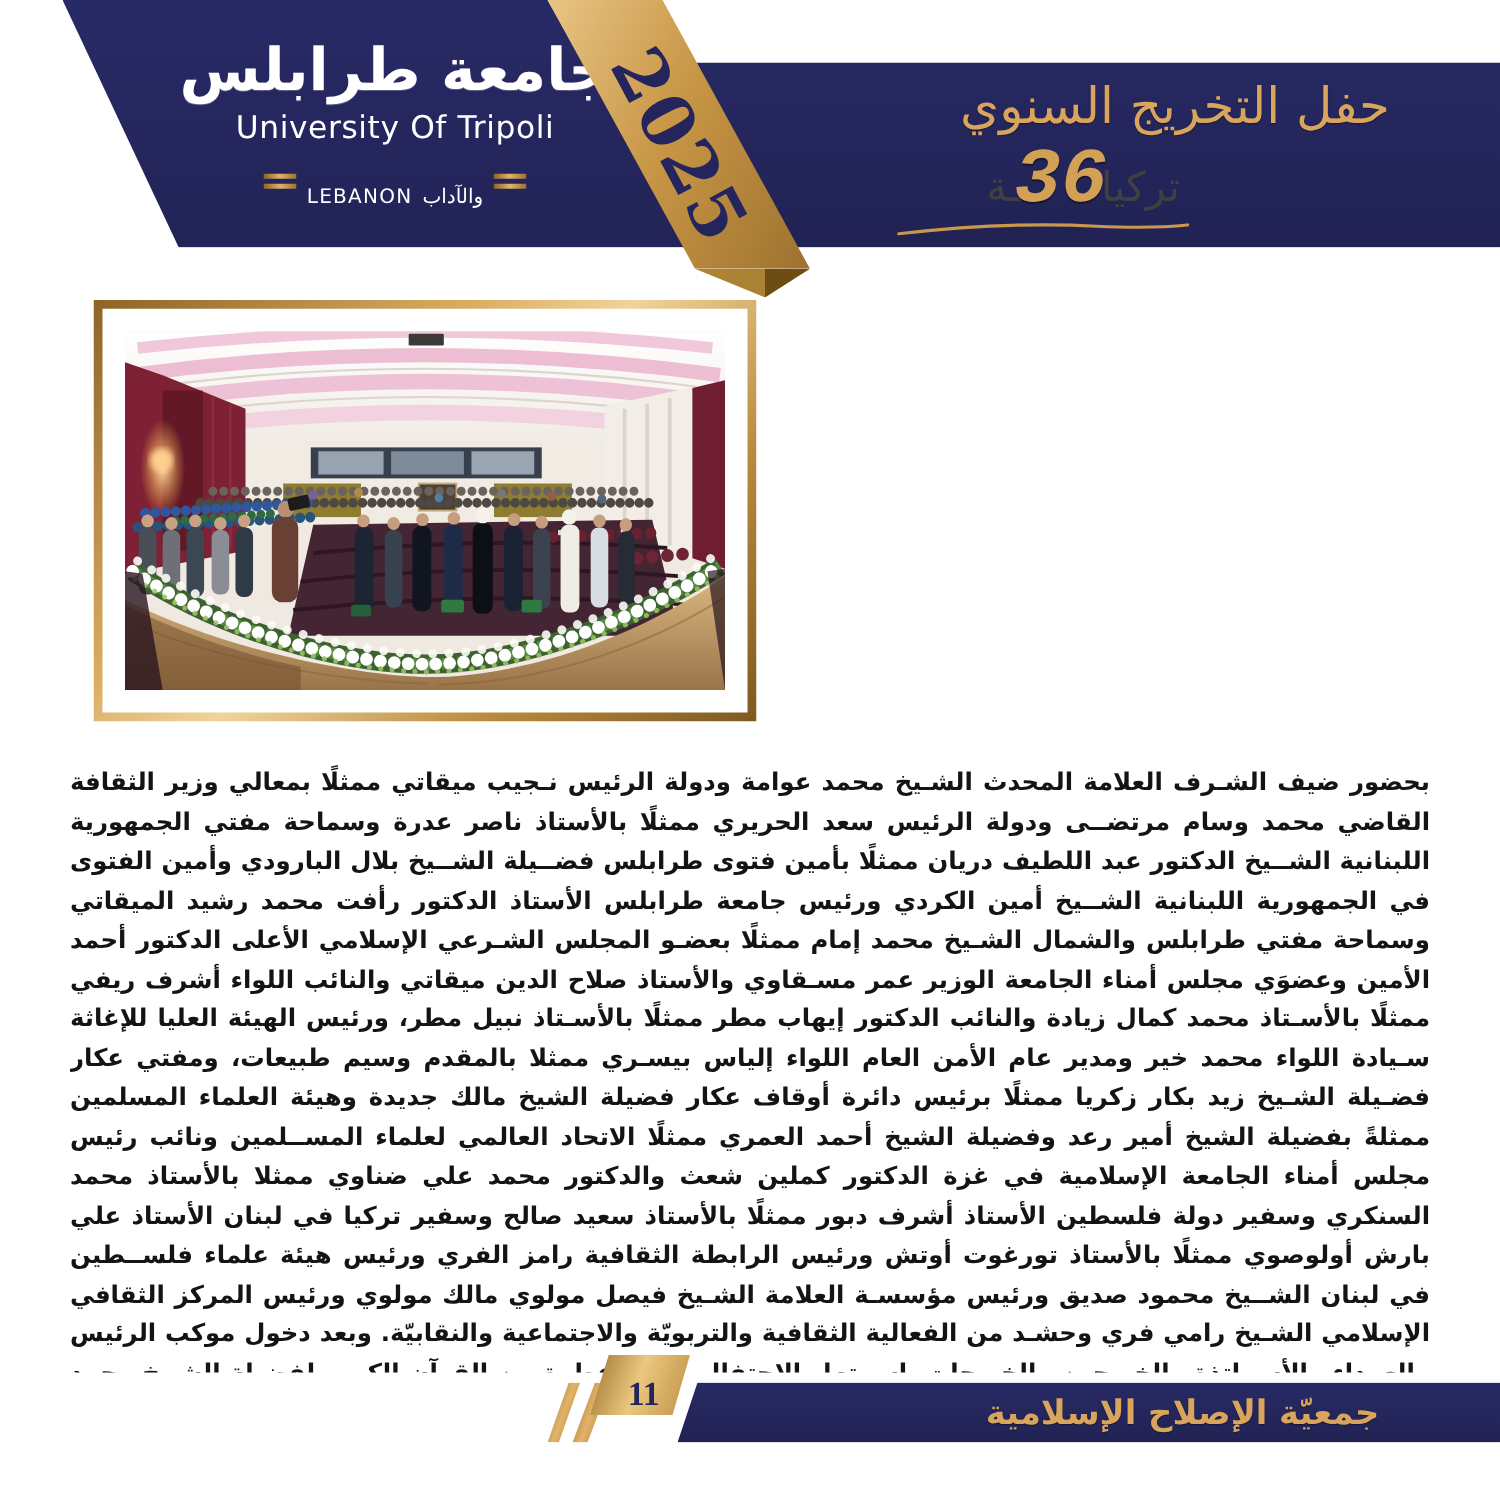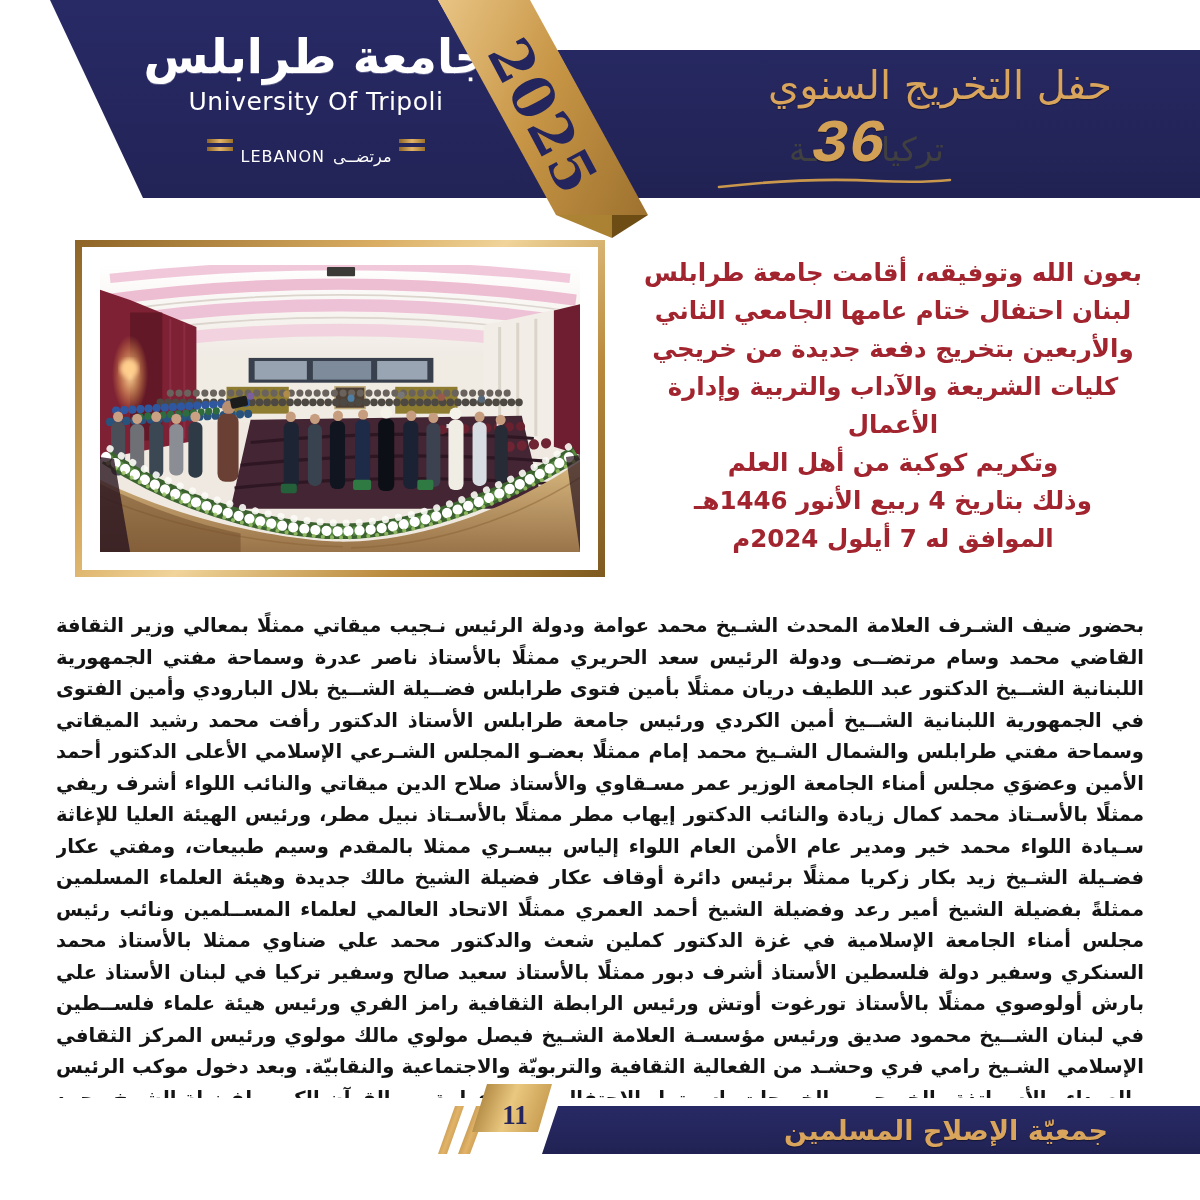--- a/index.html
+++ b/index.html
@@ -123,21 +123,21 @@
 
   <div class="hdr-left">
     <div class="logo-callig">جامعة طرابلس</div>
     <div class="logo-en">University Of Tripoli</div>
     <div class="logo-lebanon">
       <span class="gold-bars">
           <i></i>
           <i></i>
         </span>
       <span class="txt">LEBANON</span>
-      <span class="txt">مرتضــى</span>
+      <span class="txt">والآداب</span>
       <span class="gold-bars">
           <i></i>
           <i></i>
         </span>
     </div>
   </div>
 
   <div class="ribbon"></div>
   <div class="ribbon-fold-l"></div>
   <div class="ribbon-fold-r"></div>
@@ -280,32 +280,25 @@
         <path d="M6,186 C100,246 200,258 240,258 C300,258 390,234 474,182" fill="none" stroke="#ffffff" stroke-width="10" stroke-dasharray="0.1 11" stroke-linecap="round"></path>
         <path d="M10,178 C105,238 205,250 242,250 C302,250 388,226 470,174" fill="none" stroke="#fbfbf6" stroke-width="7" stroke-dasharray="0.1 13" stroke-linecap="round" opacity=".9"></path>
         <path d="M8,192 C102,252 202,264 241,264 C301,264 391,240 476,188" fill="none" stroke="#9ec46a" stroke-width="4" stroke-dasharray="0.1 9" stroke-linecap="round" opacity=".85"></path>
 
         <path d="M0,186 L14,188 L30,278 L0,278 Z" fill="#2a1520" opacity=".8"></path>
         <path d="M478,184 L464,186 L478,278 Z" fill="#2a1520" opacity=".7"></path>
       </svg>
     </div>
   </div>
 
-  <div class="highlight">بعون الله وتوفيقه، أقامت جامعة طرابلس
-لبنان احتفال ختام عامها الجامعي الثاني
-والأربعين بتخريج دفعة جديدة من خريجي
-كليات الشريعة والآداب والتربية وإدارة الأعمال
-وتكريم كوكبة من أهل العلم
-وذلك بتاريخ 4 ربيع الأنور 1446هـ
-الموافق له 7 أيلول 2024م</div>
 
   <div class="article">بحضور ضيف الشـرف العلامة المحدث الشـيخ محمد عوامة ودولة الرئيس نـجيب ميقاتي ممثلًا بمعالي وزير الثقافة القاضي محمد وسام مرتضــى ودولة الرئيس سعد الحريري ممثلًا بالأستاذ ناصر عدرة وسماحة مفتي الجمهورية اللبنانية الشــيخ الدكتور عبد اللطيف دريان ممثلًا بأمين فتوى طرابلس فضــيلة الشــيخ بلال البارودي وأمين الفتوى في الجمهورية اللبنانية الشــيخ أمين الكردي ورئيس جامعة طرابلس الأستاذ الدكتور رأفت محمد رشيد الميقاتي وسماحة مفتي طرابلس والشمال الشـيخ محمد إمام ممثلًا بعضـو المجلس الشـرعي الإسلامي الأعلى الدكتور أحمد الأمين وعضوَي مجلس أمناء الجامعة الوزير عمر مسـقاوي والأستاذ صلاح الدين ميقاتي والنائب اللواء أشرف ريفي ممثلًا بالأسـتاذ محمد كمال زيادة والنائب الدكتور إيهاب مطر ممثلًا بالأسـتاذ نبيل مطر، ورئيس الهيئة العليا للإغاثة سـيادة اللواء محمد خير ومدير عام الأمن العام اللواء إلياس بيسـري ممثلا بالمقدم وسيم طبيعات، ومفتي عكار فضـيلة الشـيخ زيد بكار زكريا ممثلًا برئيس دائرة أوقاف عكار فضيلة الشيخ مالك جديدة وهيئة العلماء المسلمين ممثلةً بفضيلة الشيخ أمير رعد وفضيلة الشيخ أحمد العمري ممثلًا الاتحاد العالمي لعلماء المســلمين ونائب رئيس مجلس أمناء الجامعة الإسلامية في غزة الدكتور كملين شعث والدكتور محمد علي ضناوي ممثلا بالأستاذ محمد السنكري وسفير دولة فلسطين الأستاذ أشرف دبور ممثلًا بالأستاذ سعيد صالح وسفير تركيا في لبنان الأستاذ علي بارش أولوصوي ممثلًا بالأستاذ تورغوت أوتش ورئيس الرابطة الثقافية رامز الفري ورئيس هيئة علماء فلســطين في لبنان الشــيخ محمود صديق ورئيس مؤسسـة العلامة الشـيخ فيصل مولوي مالك مولوي ورئيس المركز الثقافي الإسلامي الشـيخ رامي فري وحشـد من الفعالية الثقافية والتربويّة والاجتماعية والنقابيّة. وبعد دخول موكب الرئيس والعمداء والأســاتذة والخريجين والخريجات، اســتهل الاحتفال بتلاوة عطرة من القرآن الكريم لفضيلة الشـيخ محمد البيلي إمام مسـجد محمد الأمين في بيروت تلاها النشـيد الوطني اللبناني ونشيد الجامعة، وبعد تقديم من عريف الاحتفال الأستاذ محمد حندوش تم عرض فيلم مصور عن حصاد العام الجامعي 2023-2024</div>
 
   <div class="f-slash s1"></div>
   <div class="f-slash s2"></div>
   <div class="f-pagebox">
     <span class="num">11</span>
   </div>
   <div class="f-band">
-    <span class="org">جمعيّة الإصلاح المسلمين</span>
+    <span class="org">جمعيّة الإصلاح الإسلامية</span>
   </div>
 
 </div>
 
 </body></html>

